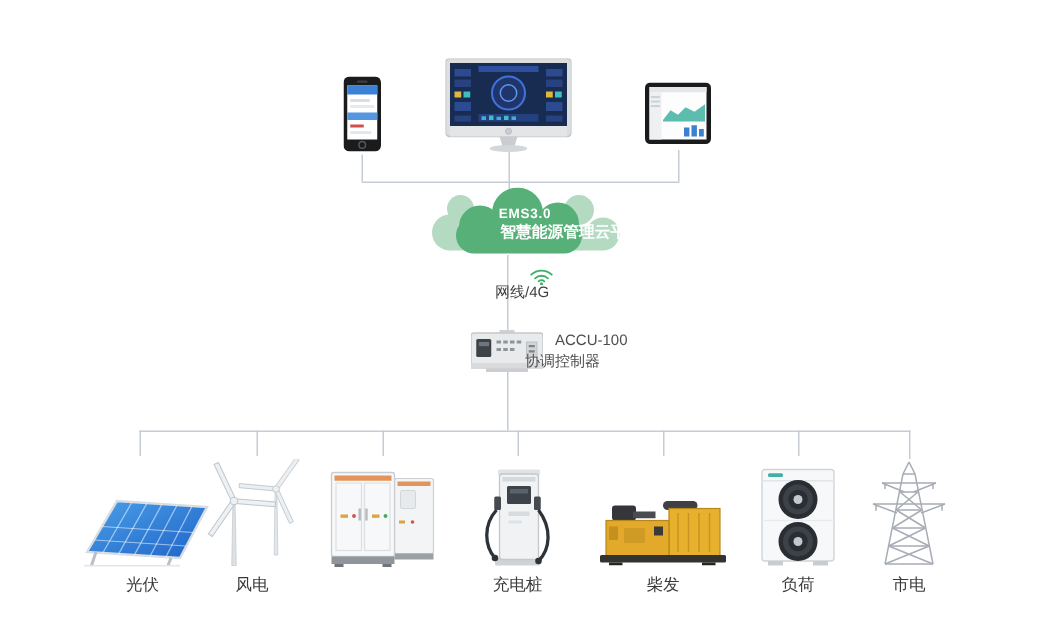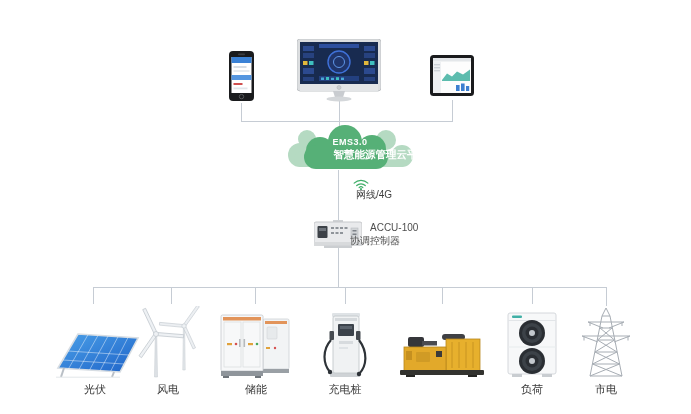--- a/index.html
+++ b/index.html
@@ -8,21 +8,21 @@
     font-family:"Liberation Sans","DejaVu Sans",sans-serif;color:#3f3f3f;
   }
   .line{position:absolute;background:#c6ccd4;}
   .v{width:1px;}
   .h{height:1px;}
   .abs{position:absolute;}
   .cloud-t1{position:absolute;left:280px;top:137px;width:140px;text-align:center;
     font-size:9px;font-weight:bold;color:#ffffff;letter-spacing:.5px;}
   .cloud-t2{position:absolute;left:272px;top:148px;width:156px;text-align:right;
     font-size:10.5px;font-weight:bold;color:#ffffff;}
-  .wifi-lbl{position:absolute;left:330px;top:188px;width:62px;text-align:right;
+  .wifi-lbl{position:absolute;left:330px;top:188px;width:62px;text-align:left;
     font-size:10px;color:#3f3f3f;}
   .accu-model{position:absolute;left:370px;top:222px;font-size:10px;color:#4e4e4e;}
   .accu-name{position:absolute;left:350px;top:234px;font-size:10px;color:#4e4e4e;}
   .nlabel{position:absolute;top:382px;width:80px;text-align:center;
     font-size:11px;color:#3a3a3a;}
 </style>
 </head>
 <body>
 
 <div class="stage">
@@ -215,21 +215,20 @@
     <rect x="20" y="26" width="1.6" height="8" fill="#b6babd"></rect>
     <rect x="24.5" y="26" width="1.6" height="8" fill="#b6babd"></rect>
     <rect x="8" y="30" width="5" height="2.2" fill="#e0a23c"></rect>
     <circle cx="17" cy="31" r="1.3" fill="#d65050"></circle>
     <rect x="29" y="30" width="5" height="2.2" fill="#e0a23c"></rect>
     <circle cx="38" cy="31" r="1.3" fill="#49a85e"></circle>
     <rect x="2" y="58" width="42" height="5" fill="#8f959b"></rect>
     <rect x="4" y="63" width="6" height="2" fill="#6f757b"></rect>
     <rect x="36" y="63" width="6" height="2" fill="#6f757b"></rect>
   </svg>
-  <div class="nlabel" style="left:216px">储能</div>
 
   <svg class="abs" style="left:317px;top:308px" width="56" height="70" viewBox="0 0 56 70">
     <rect x="13" y="64" width="30" height="5" rx="1" fill="#cfd3d6"></rect>
     <rect x="15" y="5" width="28" height="4" rx="1" fill="#dfe3e6"></rect>
     <rect x="16" y="8" width="26" height="57" rx="2" fill="#f0f2f3" stroke="#c3c8cc" stroke-width="0.9"></rect>
     <rect x="18" y="10" width="22" height="3" fill="#d5d9dc"></rect>
     <rect x="21" y="16" width="16" height="12" rx="1" fill="#3c434b"></rect>
     <rect x="23" y="18" width="12" height="3" fill="#5a626b"></rect>
     <rect x="22" y="33" width="14" height="3" fill="#d7dbde"></rect>
     <rect x="22" y="39" width="9" height="2" fill="#dfe3e6"></rect>
@@ -252,20 +251,21 @@
     <line x1="68" y1="12" x2="68" y2="38" stroke="#c89422" stroke-width="1"></line>
     <line x1="75" y1="12" x2="75" y2="38" stroke="#c89422" stroke-width="1"></line>
     <rect x="6" y="17" width="42" height="24" fill="#e2a92a" stroke="#b8871c" stroke-width="0.8"></rect>
     <rect x="8" y="21" width="6" height="9" fill="#c59020"></rect>
     <rect x="38" y="21" width="6" height="6" fill="#3a3a3a"></rect>
     <rect x="18" y="22" width="14" height="10" rx="1" fill="#d09b25"></rect>
     <rect x="2" y="40" width="84" height="5" rx="1" fill="#33332f"></rect>
     <rect x="8" y="45" width="9" height="2" fill="#262623"></rect>
     <rect x="70" y="45" width="9" height="2" fill="#262623"></rect>
   </svg>
+  <div class="nlabel" style="left:402px">柴发</div>
 
   <svg class="abs" style="left:504px;top:311px" width="56" height="67" viewBox="0 0 56 67">
     <rect x="4" y="2" width="48" height="61" rx="2" fill="#f7f8f9" stroke="#d0d4d8" stroke-width="0.9"></rect>
     <rect x="8" y="4.5" width="10" height="2.5" rx="1" fill="#41b0a6"></rect>
     <rect x="4" y="9" width="48" height="1" fill="#e2e5e8"></rect>
     <circle cx="28" cy="22" r="13" fill="#2a2e33"></circle>
     <circle cx="28" cy="22" r="10" fill="#3c4248"></circle>
     <circle cx="28" cy="22" r="6.5" fill="#2a2e33"></circle>
     <circle cx="28" cy="22" r="3" fill="#c3c8cd"></circle>
     <circle cx="28" cy="50" r="13" fill="#2a2e33"></circle>

